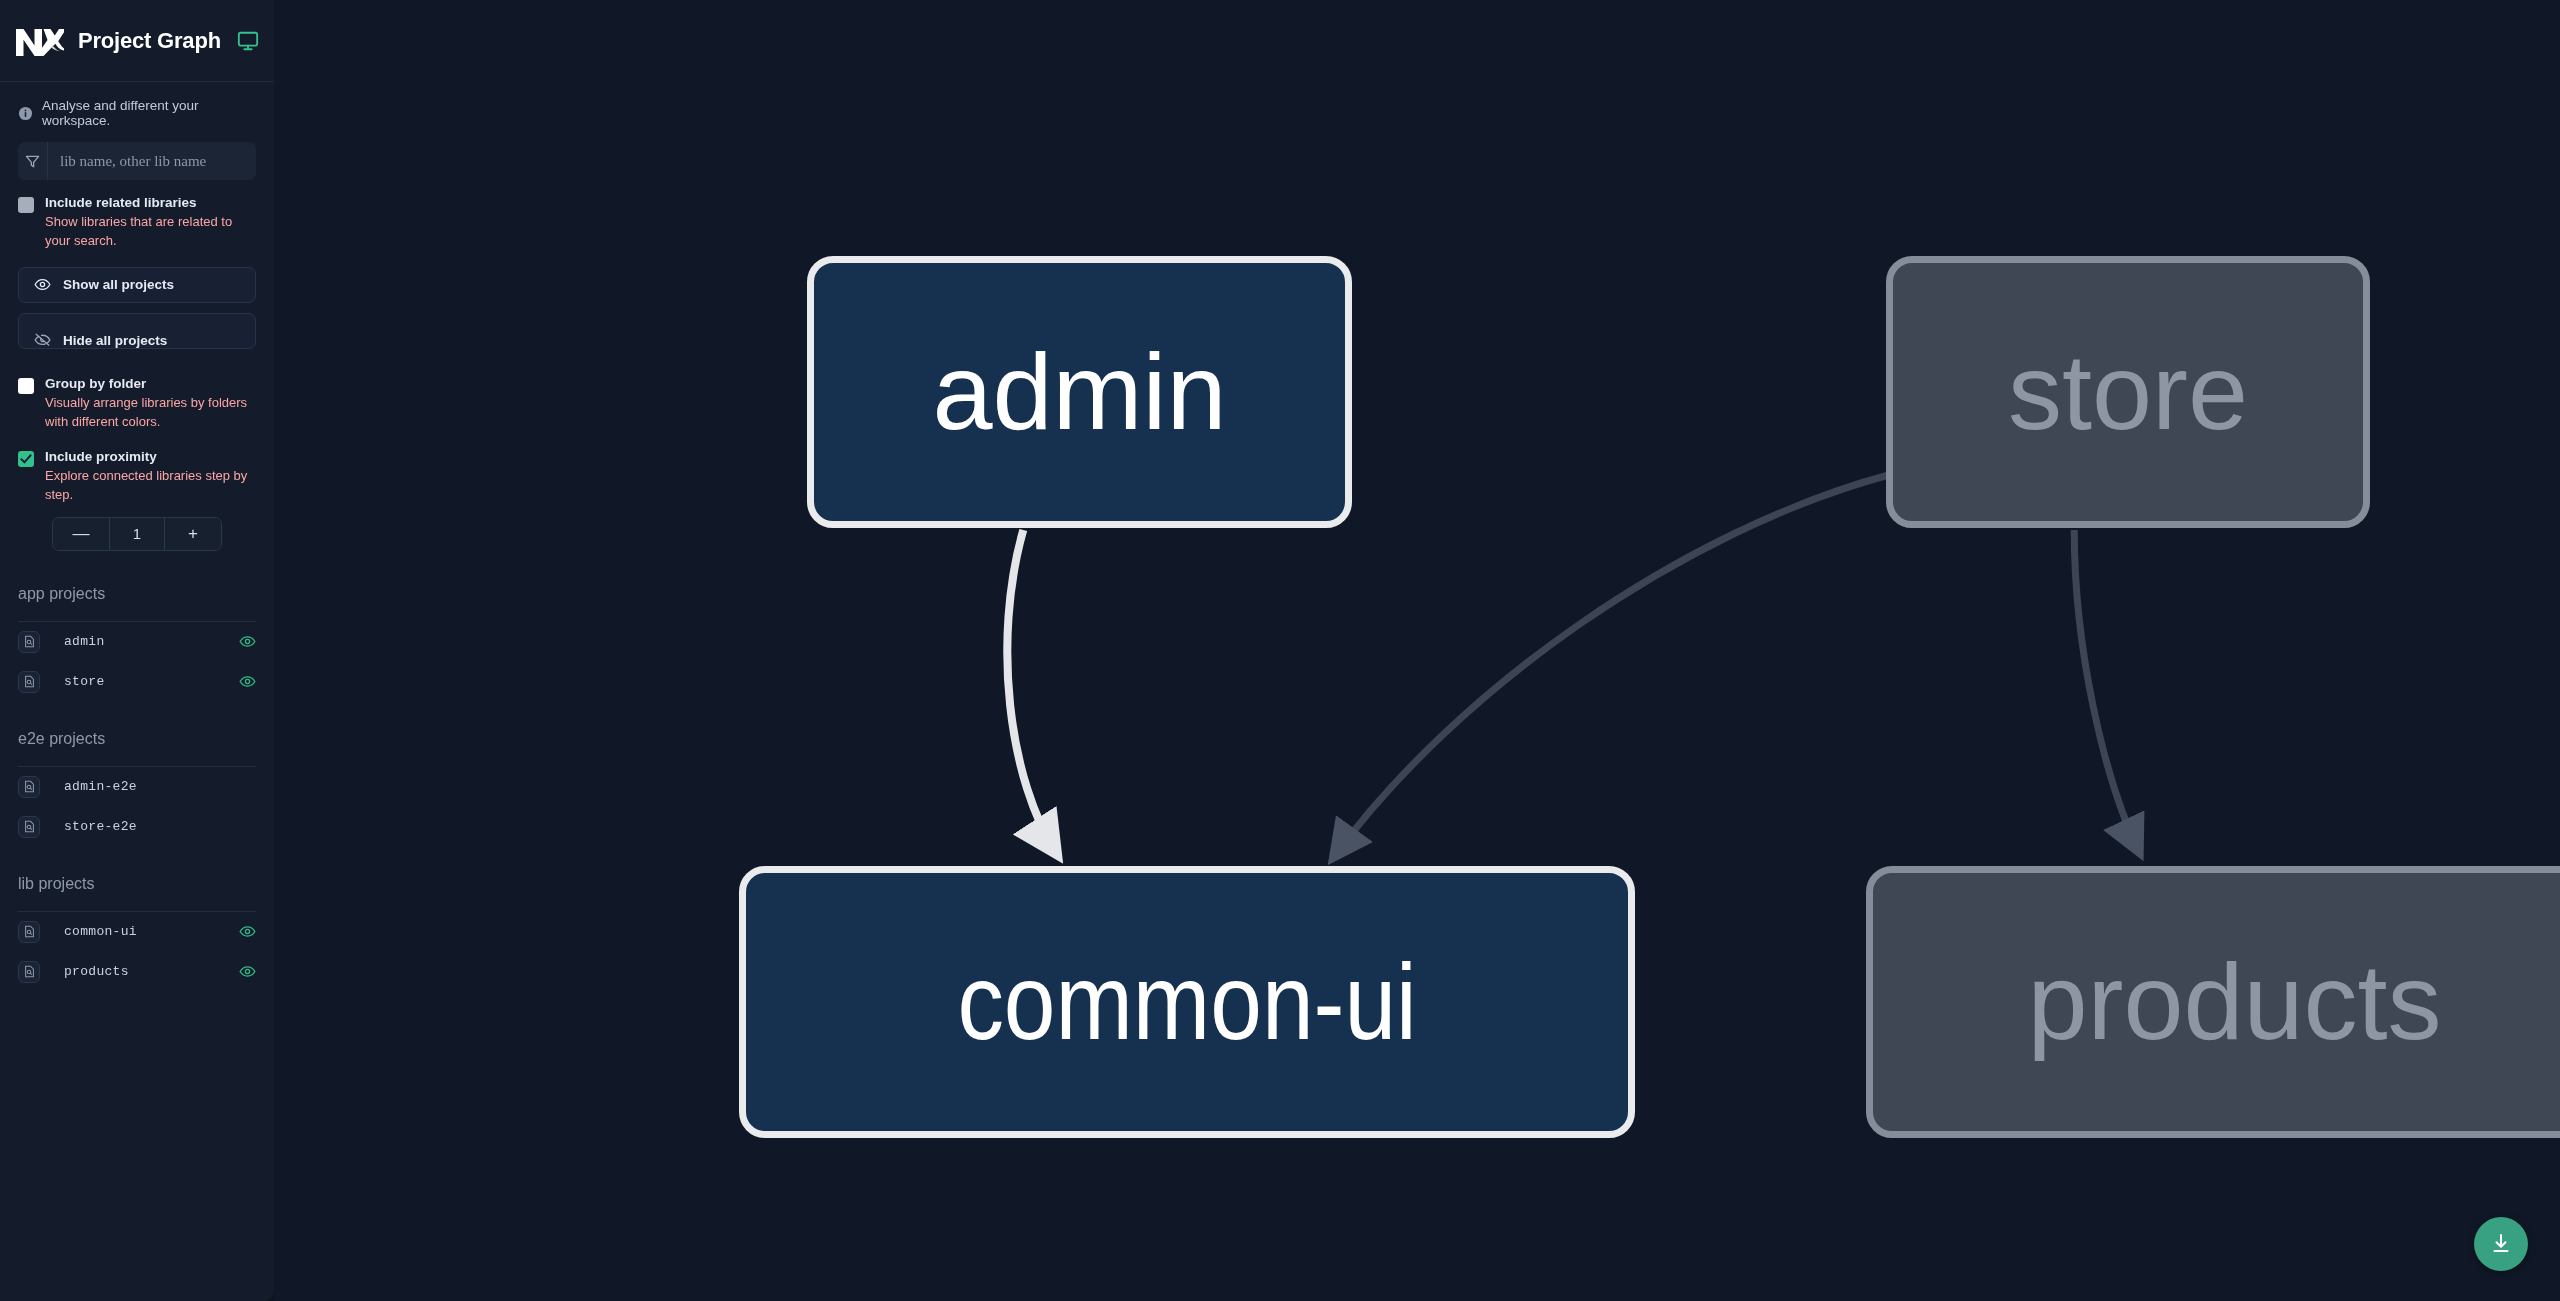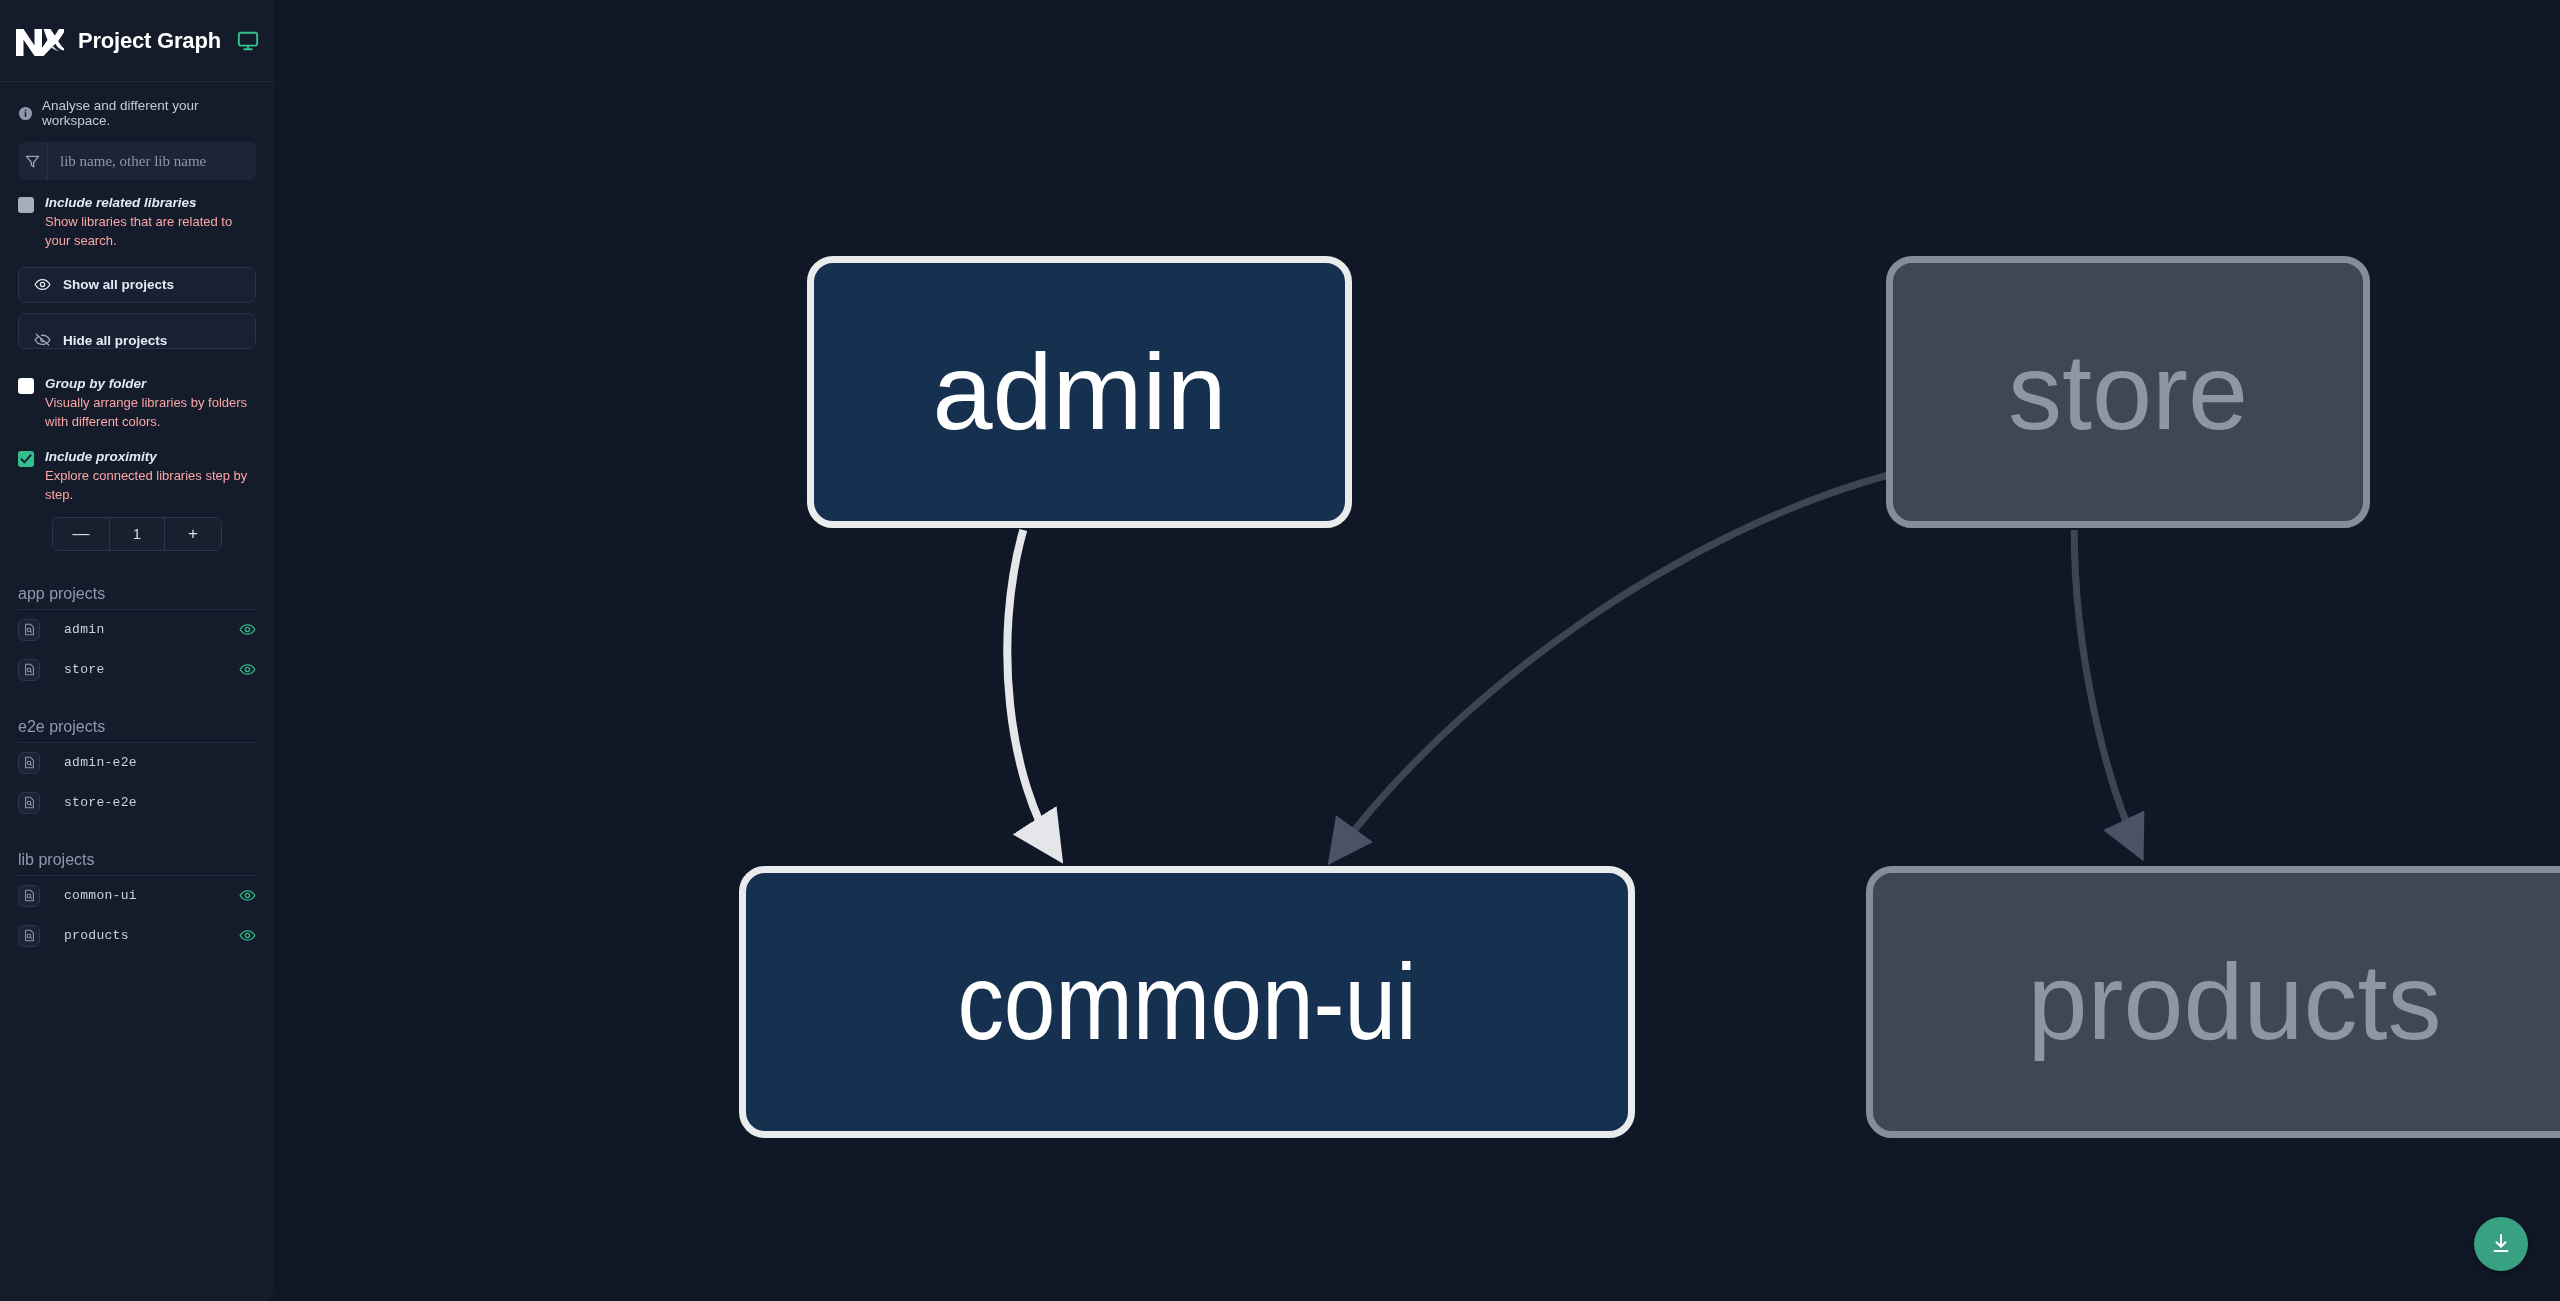--- a/index.html
+++ b/index.html
@@ -71,21 +71,21 @@
     position: relative;
   }
   .cbox.white { background: #ffffff; }
   .cbox.green { background: #34c08a; }
   .cbox.green::after {
     content: ""; position: absolute; left: 5px; top: 1.5px;
     width: 4px; height: 9px; border: solid #15253a;
     border-width: 0 2.2px 2.2px 0; transform: rotate(42deg);
   }
   .check-texts { min-width: 0; }
-  .check-title { color: #e4eaf2; font-size: 13.5px; font-weight: bold; line-height: 1.35; font-style: italic; }
+  .check-title { color: #e4eaf2; font-size: 13.5px; font-weight: bold; line-height: 1.35; }
   .check-desc { color: #fca5a5; font-size: 13px; line-height: 1.45; margin-top: 1px; }
 
   .btn-wrap { padding: 16px 18px 10px 18px; }
   .ghost-btn {
     width: 100%; height: 36px;
     display: flex; align-items: center; gap: 12px;
     padding-left: 15px;
     background: #182133;
     border: 1px solid #2a3449;
     border-radius: 7px;
@@ -106,21 +106,21 @@
     border: 0; font-size: 17px; cursor: pointer;
     display:flex; align-items:center; justify-content:center;
     font-family: "Liberation Sans", sans-serif;
   }
   .stepper .val { width: 56px; font-size: 15px; cursor: default;
                   border-left: 1px solid #2c374c; border-right: 1px solid #2c374c; }
 
   .group { padding: 0 18px; }
   .group.first { margin-top: 34px; }
   .group-title {
-    color: #8e99ab; font-size: 16px; padding-bottom: 6px;
+    color: #8e99ab; font-size: 16px; padding-bottom: 18px;
     border-bottom: 1px solid #242d3f;
   }
   .proj-row {
     display: flex; align-items: center;
     height: 40px; cursor: pointer;
   }
   .proj-badge {
     width: 22px; height: 22px; flex: 0 0 22px;
     border-radius: 6px; background: #1b2435; border: 1px solid #2b real;
     border: 1px solid #2b3purple;

